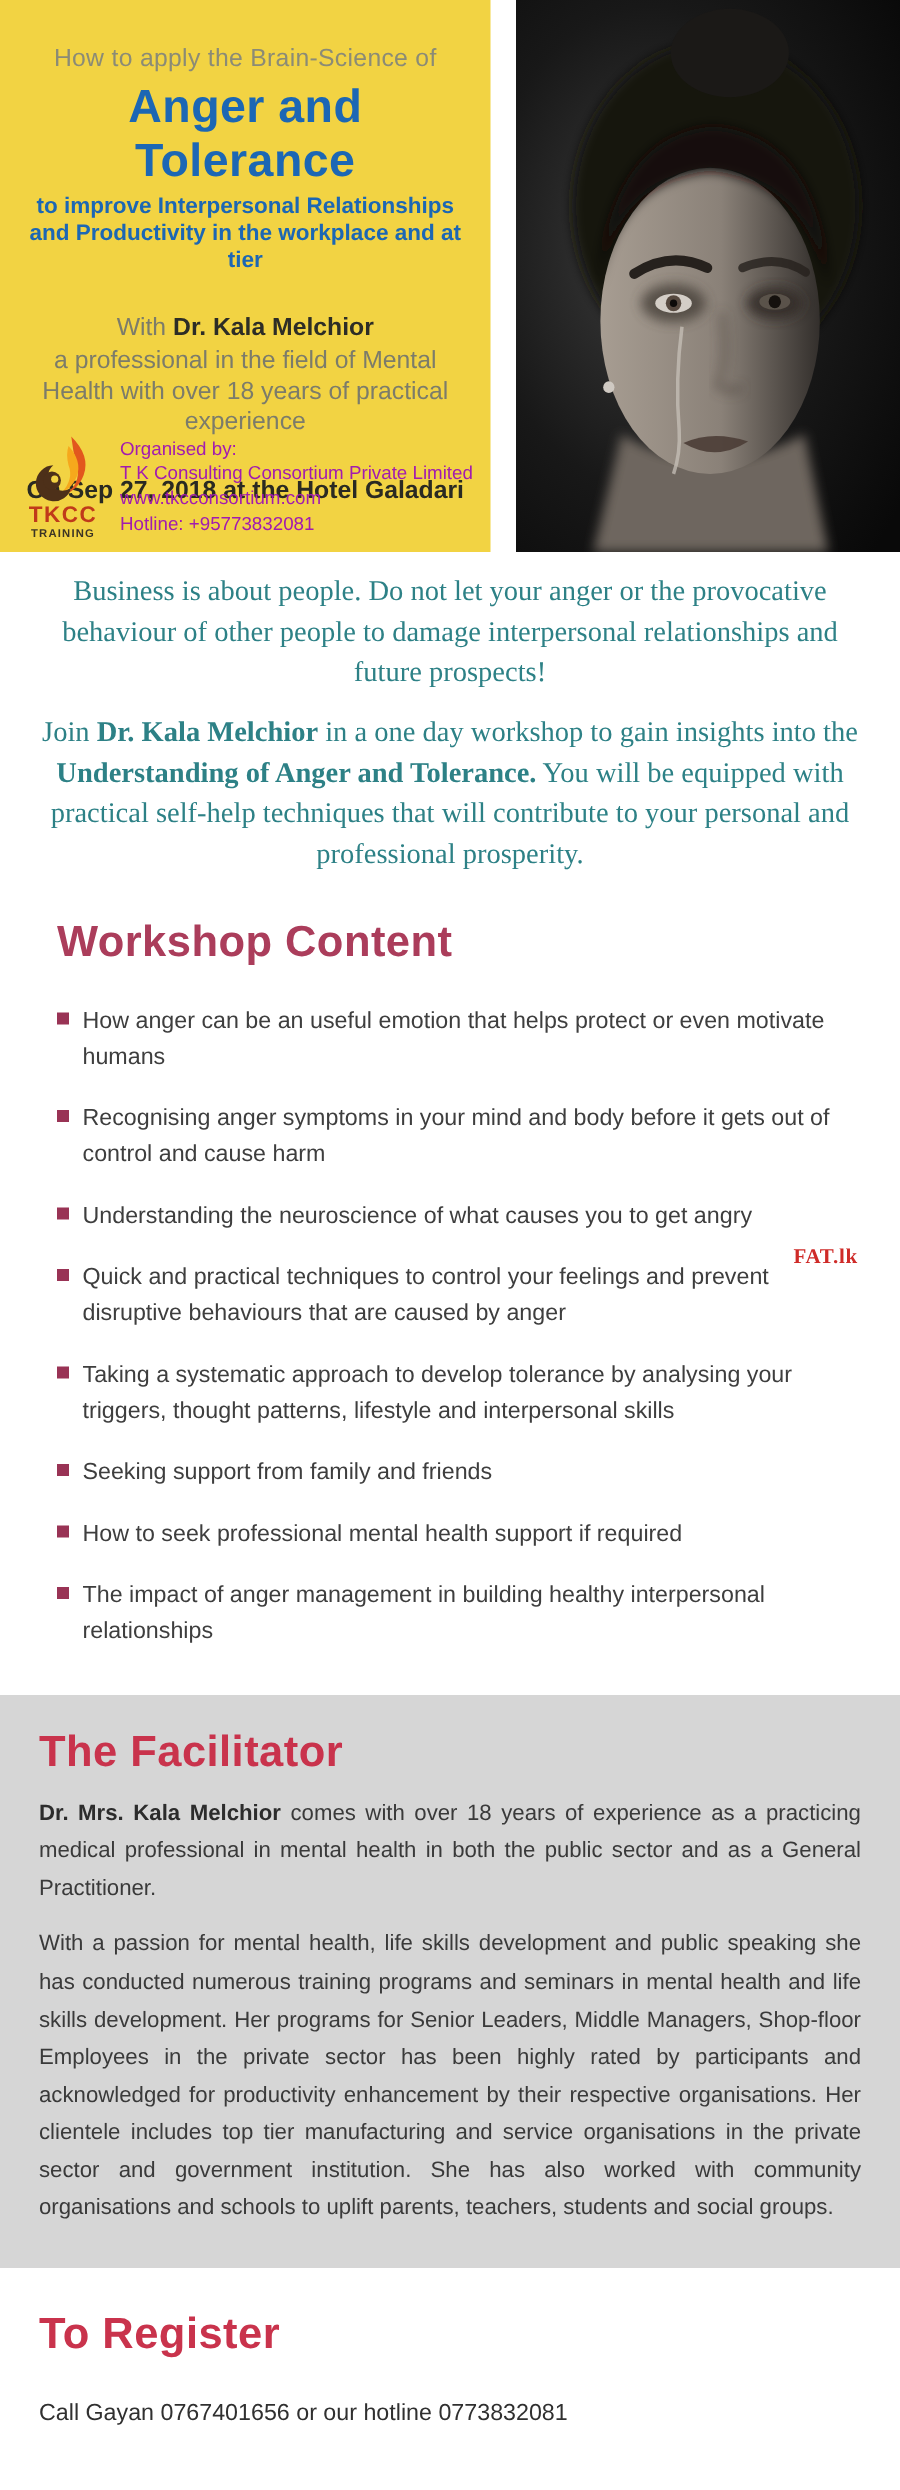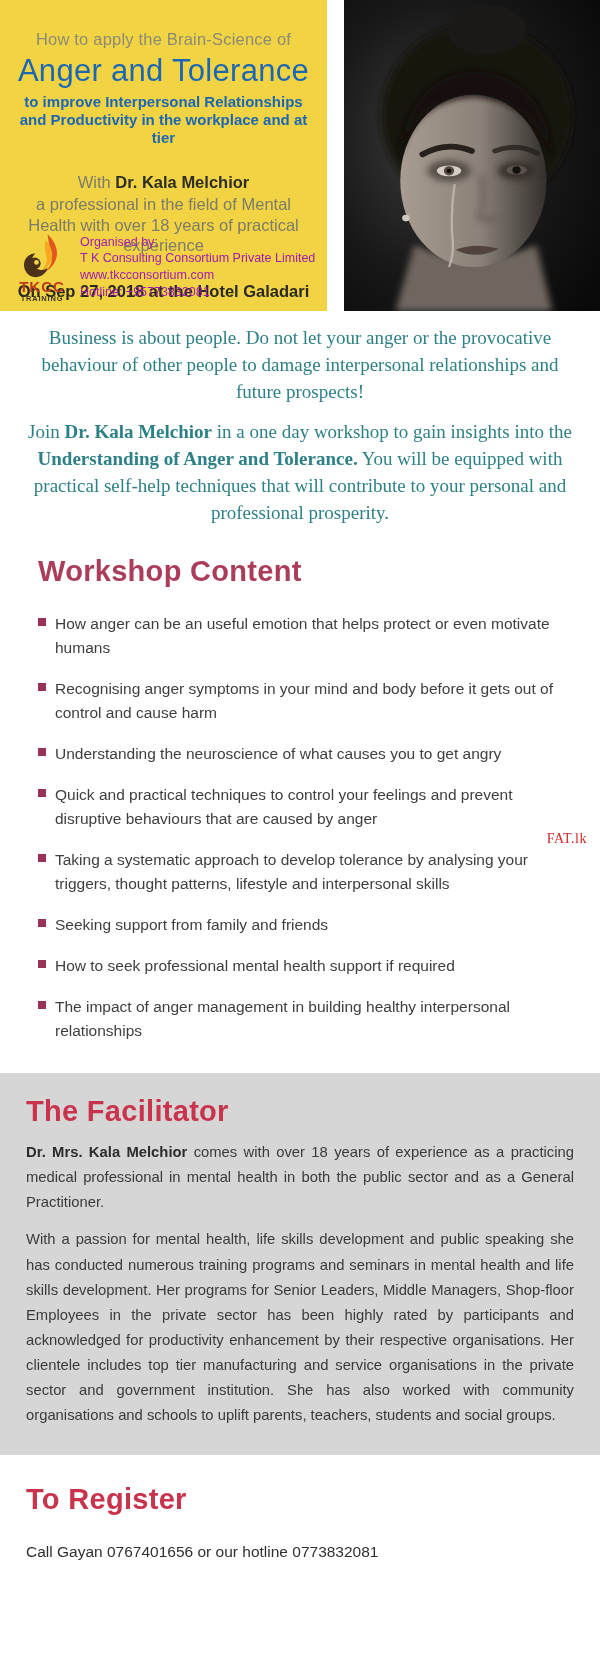--- a/index.html
+++ b/index.html
@@ -1,24 +1,24 @@
 <!DOCTYPE html>
 <html><head>
 <meta charset="utf-8">
 <style>
   * { margin: 0; padding: 0; box-sizing: border-box; }
   html, body { background: #ffffff; }
   body { font-family: "Liberation Sans", sans-serif; }
   .page { position: relative; width: 600px; min-height: 1660px; margin: 0 auto; background: #ffffff; overflow: hidden; }
 
   
-  .header { display: flex; height: 311px; gap: 17px; }
+  .header { display: flex; height: 368px; gap: 17px; }
   .header-left { width: 327px; background: #f2d343; padding: 30px 10px 0 10px; text-align: center; position: relative; }
   .kicker { font-size: 16.5px; color: #8b8b76; letter-spacing: .2px; }
-  .main-title { font-size: 31px; font-weight: normal; color: #1c67b4; margin-top: 4px; letter-spacing: .3px; }
+  .main-title { font-size: 31px; font-weight: bold; color: #1c67b4; margin-top: 4px; letter-spacing: .3px; }
   .subtitle { font-size: 15px; font-weight: bold; color: #1c67b4; line-height: 1.2; margin-top: 4px; }
   .with-line { margin-top: 26px; font-size: 16.5px; color: #7c7c6a; }
   .with-line b { color: #2d2d26; }
   .facil-desc { font-size: 16.5px; color: #7c7c6a; line-height: 1.25; margin-top: 2px; padding: 0 14px; }
   .event-line { margin-top: 26px; font-size: 16.5px; font-weight: bold; color: #2a2a22; }
   .organiser { position: absolute; left: 14px; bottom: 8px; display: flex; align-items: flex-end; text-align: left; }
   .logo-box { width: 56px; text-align: center; }
   .logo-flame { width: 44px; height: 46px; display: block; margin: 0 auto; }
   .logo-word { font-size: 15px; font-weight: bold; color: #c03a1a; letter-spacing: 1px; line-height: 1; }
   .logo-sub { font-size: 7.5px; font-weight: bold; color: #3c3424; letter-spacing: .8px; }
@@ -33,21 +33,21 @@
   .intro b { color: #2d8186; }
 
   
   .workshop { padding: 24px 30px 0 38px; }
   .section-heading { font-size: 29px; color: #ab3d5b; font-weight: 700; letter-spacing: .3px; }
   .bullet-list { list-style: none; margin-top: 24px; }
   .bullet-item { display: flex; align-items: flex-start; margin-bottom: 17px; }
   .sq { flex: 0 0 8px; width: 8px; height: 8px; background: #993355; margin-top: 6px; margin-right: 9px; }
   .bullet-text { font-size: 15.5px; color: #3e3e3e; line-height: 1.55; }
 
-  .watermark { position: absolute; top: 831px; right: 13px; font-family: "Liberation Serif", serif; font-weight: normal; font-size: 14px; color: #cf2b28; letter-spacing: .5px; }
+  .watermark { position: absolute; top: 831px; right: 28px; font-family: "Liberation Serif", serif; font-weight: bold; font-size: 14px; color: #cf2b28; letter-spacing: .5px; }
 
   
   .facilitator { margin-top: 30px; background: #d6d6d6; padding: 22px 26px 26px 26px; }
   .facilitator .section-heading { color: #c9334c; }
   .facil-par { font-size: 14.8px; color: #3a3a3a; line-height: 1.7; text-align: justify; margin-top: 12px; }
   .facil-par b { color: #2c2c2c; }
 
   
   .register { padding: 28px 26px 0 26px; }
   .register .section-heading { color: #c9334c; }

